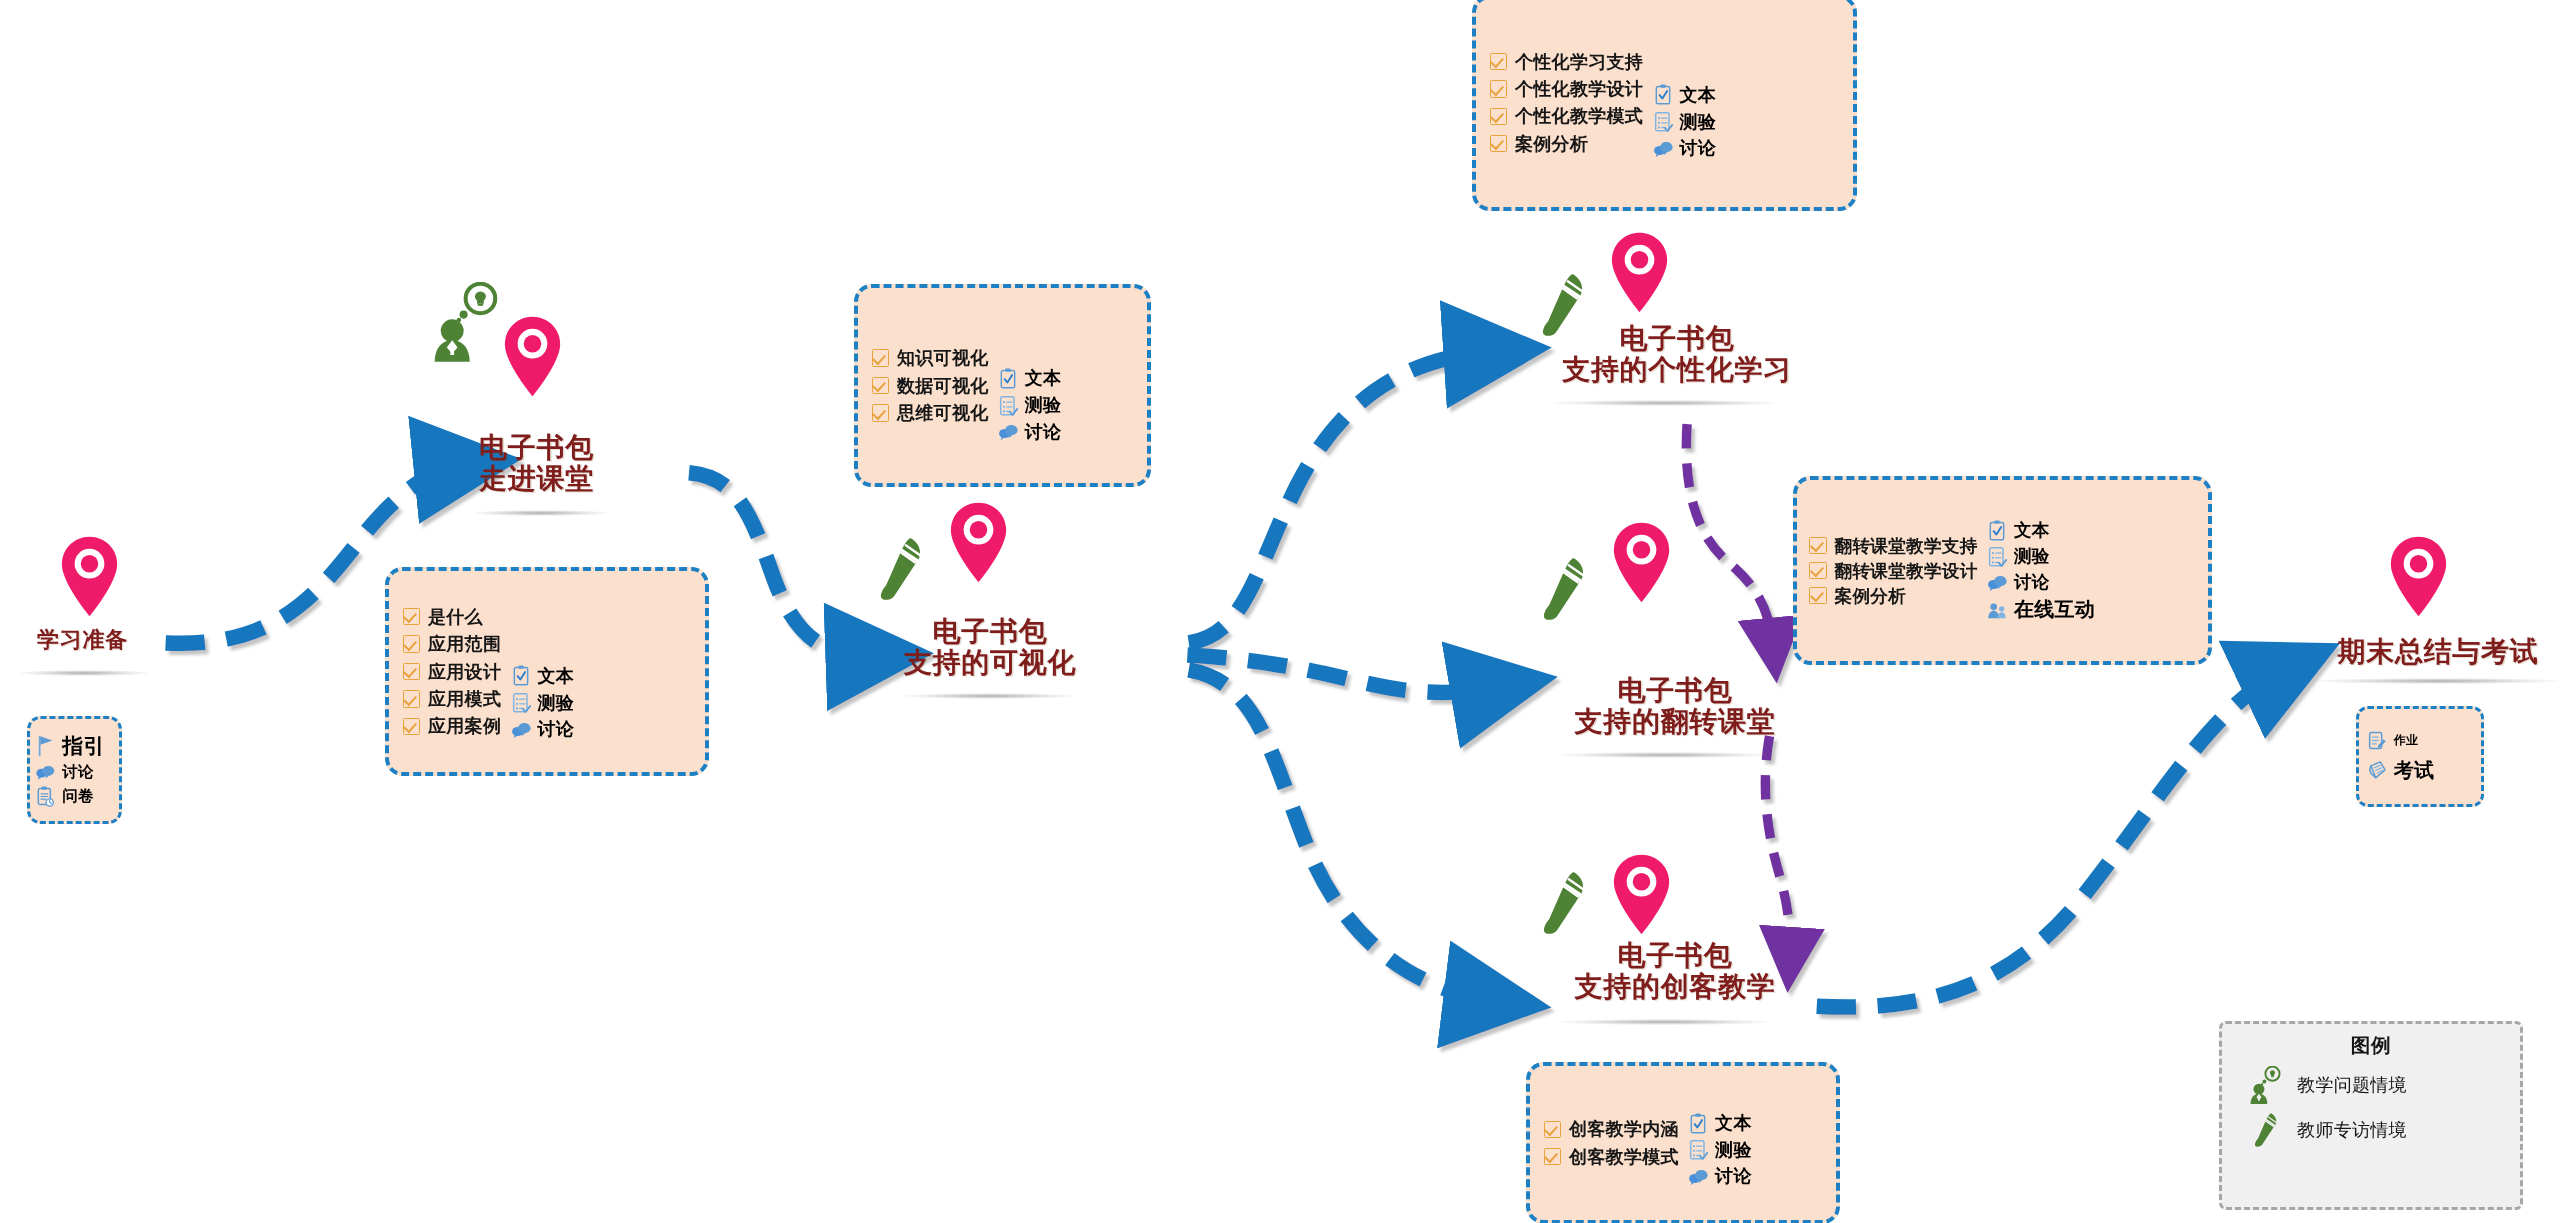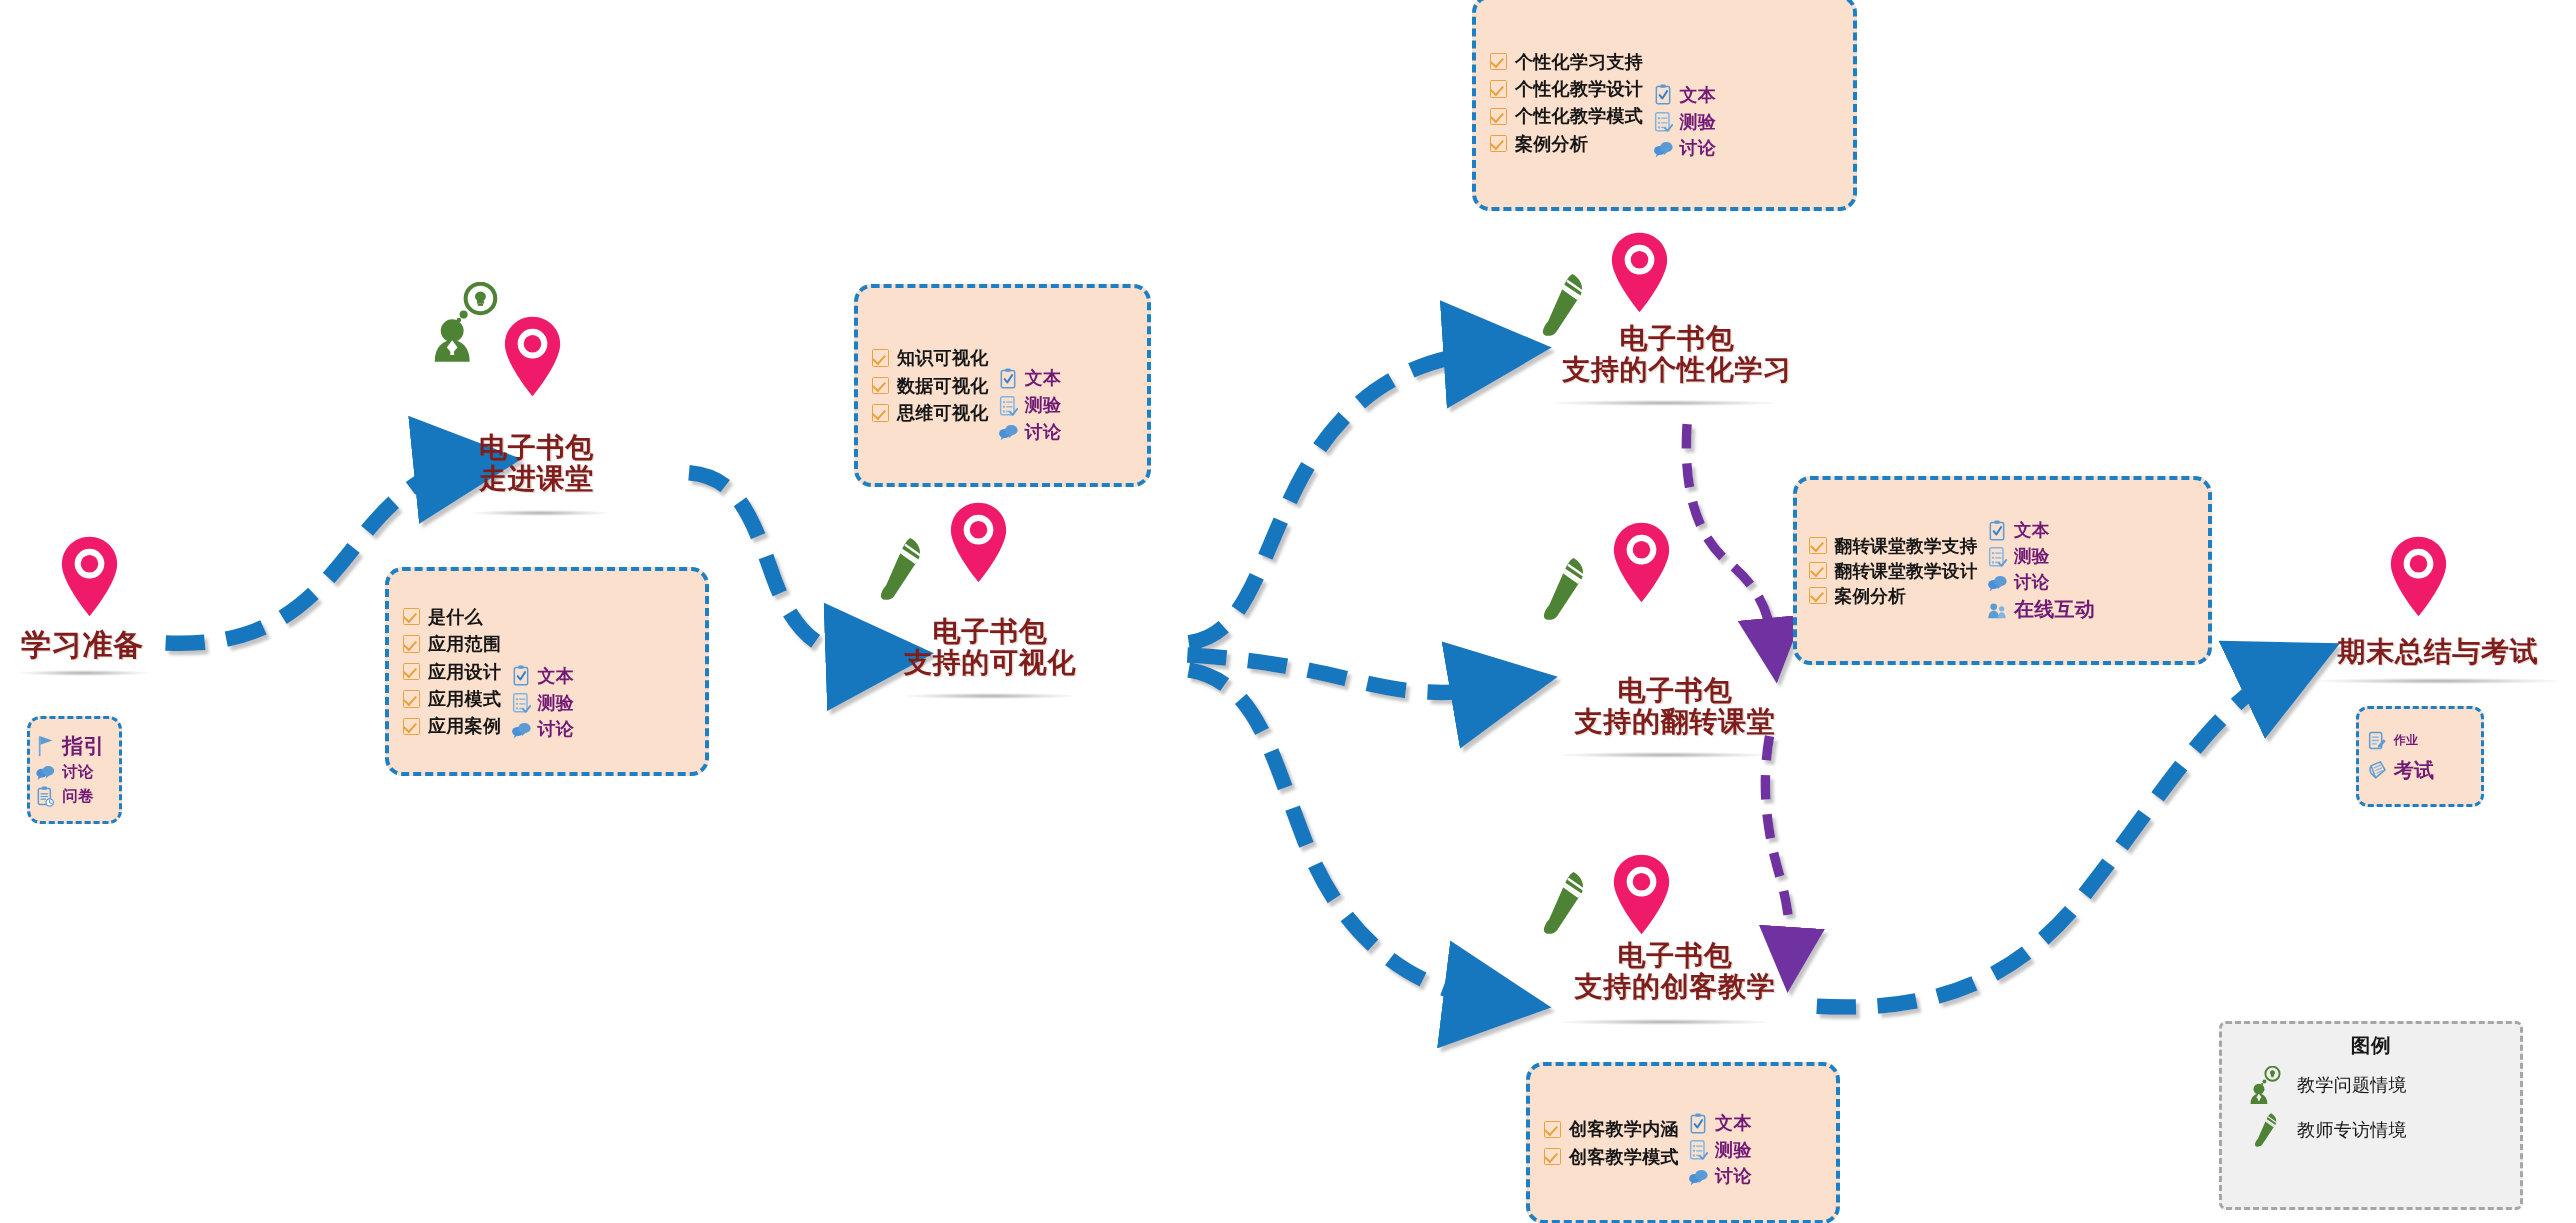--- a/index.html
+++ b/index.html
@@ -54,21 +54,21 @@
     content:"";position:absolute;left:2.7px;top:1.4px;
     width:6px;height:10px;
     border:solid #E8A33D;border-width:0 2px 2px 0;
     transform:rotate(42deg);
   }
   .check-label{font-size:18px;font-weight:bold;color:#161616;letter-spacing:0.3px;}
 
   .card .acts{display:flex;flex-direction:column;justify-content:center;gap:2.7px;}
   .act-row{display:flex;align-items:center;gap:6.8px;white-space:nowrap;}
   .act-ico{width:20px;height:23px;flex:0 0 20px;display:block;}
-  .act-label{font-size:18px;font-weight:bold;color:#701a75;letter-spacing:0.3px;text-align:center;}
+  .act-label{font-size:18px;font-weight:bold;color:#000000;letter-spacing:0.3px;text-align:center;}
 
   
   .legend{
     position:absolute;
     background:#F0F0F0;
     border:3.4px dashed #A6A6A6;
     border-radius:7px;
     box-sizing:border-box;
     padding:8px 17.6px 12px 17.6px;
   }
@@ -121,21 +121,21 @@
     </g>
   </svg>
 
   <div class="node">
     <svg class="pin" style="left:57px;top:534px;" viewBox="0 0 96 126">
       <g filter="url(#pinshadow)"></g>
       <path d="M48,4 C25,4 7,22 7,45 C7,73 48,122 48,122 C48,122 89,73 89,45 C89,22 71,4 48,4 Z" fill="#F01A6A"></path>
       <circle cx="48" cy="44" r="22" fill="#ffffff"></circle>
       <circle cx="48" cy="44" r="13" fill="#F01A6A"></circle>
     </svg>
-    <div class="node-title" style="left:0px;top:628px;width:165px;font-size:30px;">
+    <div class="node-title" style="left:0px;top:628px;width:165px;font-size:22px;">
       <div>学习准备</div>
     </div>
     <div class="title-underline" style="left:20px;top:670px;width:128px;"></div>
   </div>
   <div class="card" style="left:27px;top:716px;width:95px;height:108px;padding:6.8px 5.4px;border-width:3.4px;border-radius:13.5px;">
     <div class="acts" style="gap:1.4px;">
       <div class="act-row">
         <svg class="act-ico" viewBox="0 0 30 34">
           <path d="M7,3 L7,33" stroke="#6FA8DC" stroke-width="2.6" fill="none"></path>
           <path d="M8,3 L26,9.5 L8,16 Z" fill="#5B9BD5"></path>

